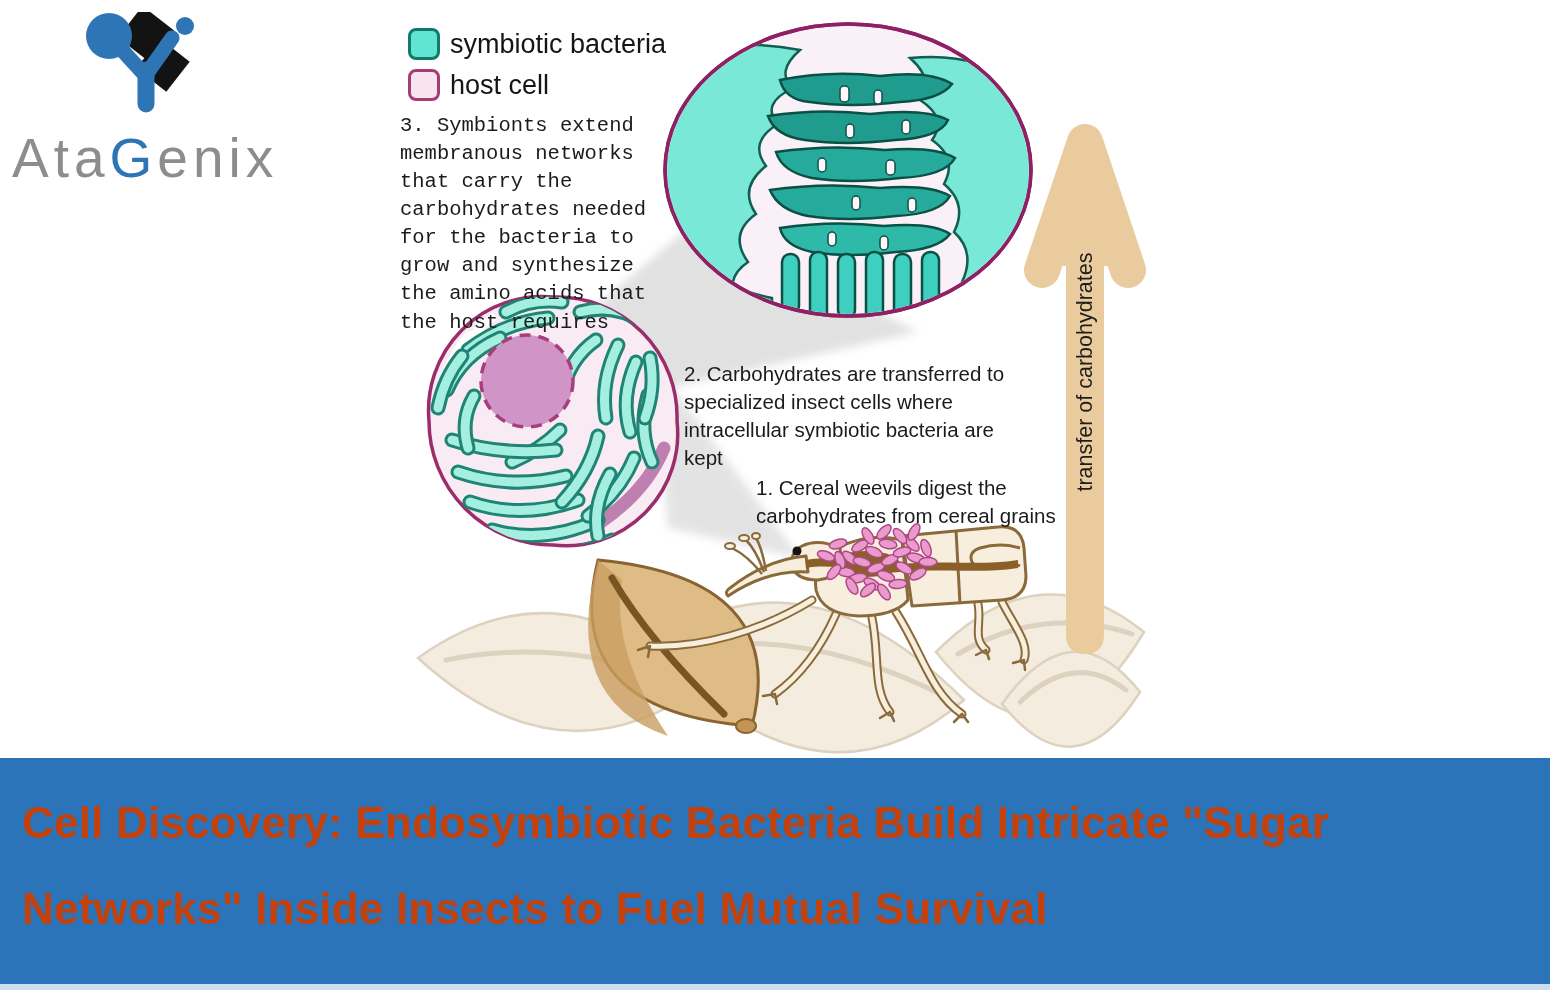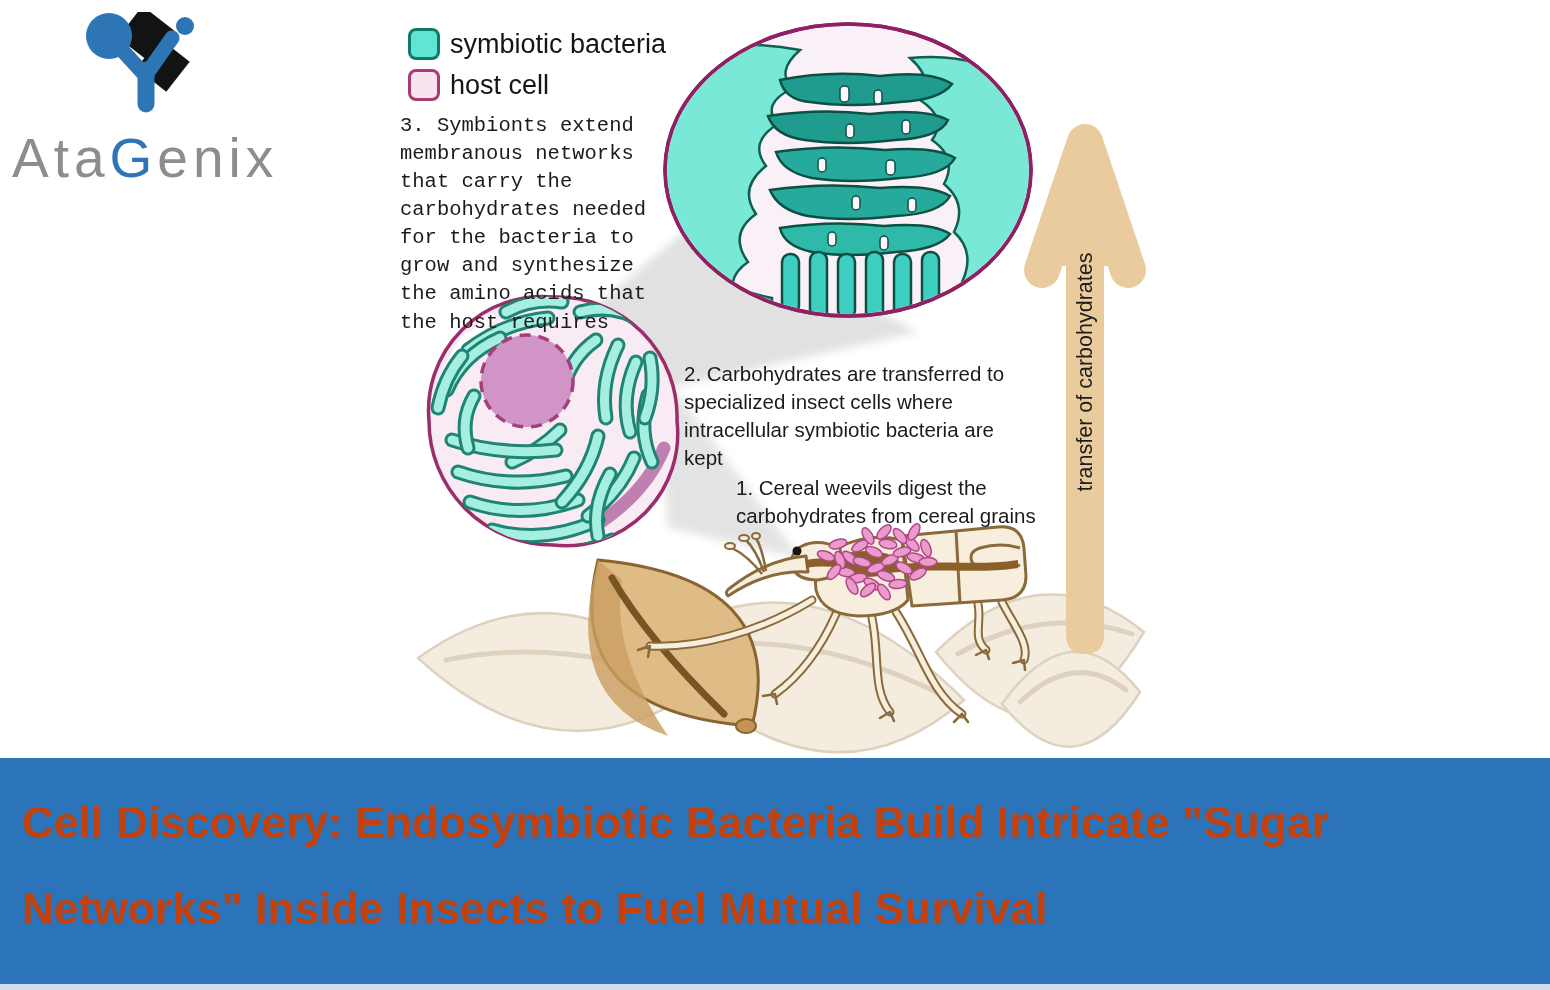--- a/index.html
+++ b/index.html
@@ -18,21 +18,21 @@
   .legend-row{display:flex;align-items:center;margin-bottom:9px;}
   .swatch{width:26px;height:26px;border-radius:8px;margin-right:10px;flex:0 0 auto;}
   .swatch-host{background:#f9e3ee;border:3px solid #a63c74;}
   .swatch-symb{background:#5fe5d1;border:3px solid #117a6d;}
   .legend-label{font-size:27px;color:#151515;}
 
   
   .step{position:absolute;font-size:20.5px;line-height:1.37;color:#1b1b1b;}
   .step-3{left:400px;top:112px;width:272px;font-family:Liberation Mono, monospace;}
   .step-2{left:684px;top:344px;width:336px;margin-top:16px;}
-  .step-1{left:736px;top:474px;width:300px;}
+  .step-1{left:756px;top:474px;width:300px;}
 
   
   .diagram{position:absolute;left:0;top:0;width:1550px;height:990px;}
 
   
   .banner{position:absolute;left:0;top:758px;width:1550px;height:232px;background:#2b74b9;}
   .banner-line{position:absolute;left:22px;color:#c2410c;font-weight:bold;font-size:44px;
                letter-spacing:.2px;white-space:nowrap;}
   .banner-line1{top:798px;}
   .banner-line2{top:884px;}

